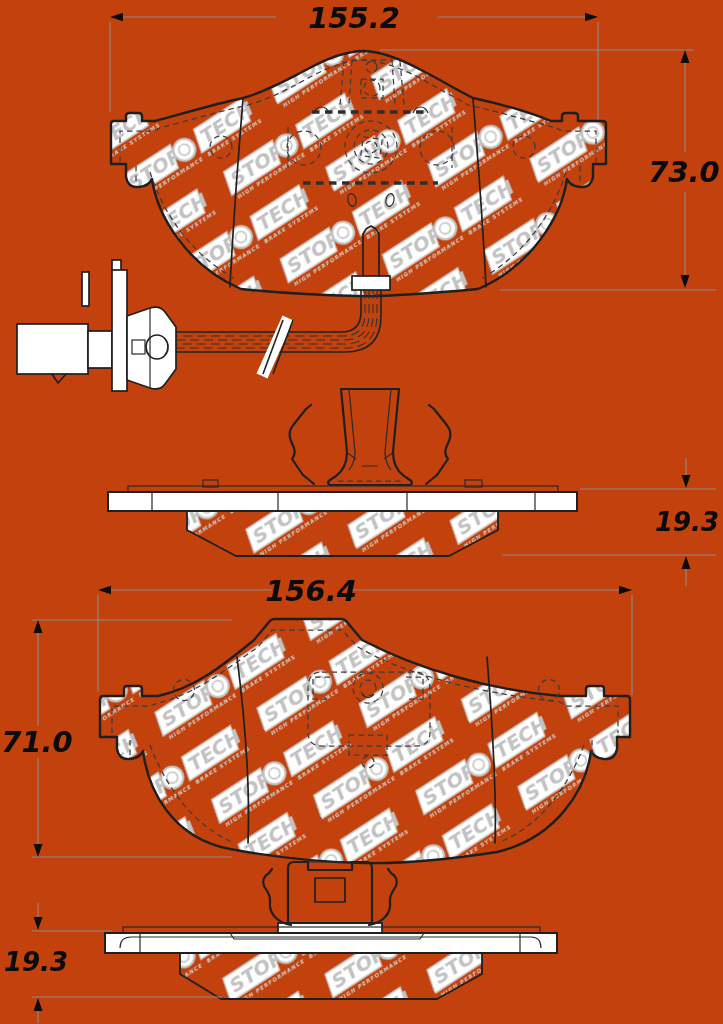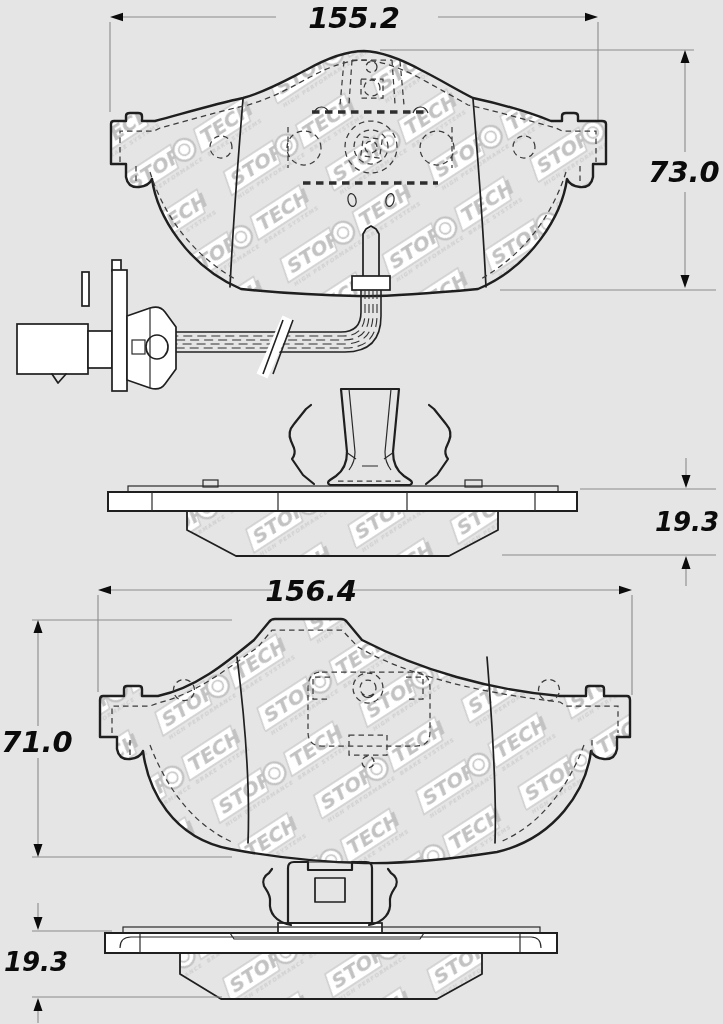--- a/index.html
+++ b/index.html
@@ -1,16 +1,16 @@
 <!DOCTYPE html>
 <html><head>
 <meta charset="utf-8">
 <style>
   html,body{margin:0;padding:0;background:#fff;}
-  .stage{position:relative;width:723px;height:1024px;background:#e5e5e5;overflow:hidden;
+  .stage{position:relative;width:723px;height:1024px;background:#c2410c;overflow:hidden;
          font-family:"DejaVu Sans",sans-serif;}
   svg{display:block}
   .outline{fill:url(#wm);stroke:#1f1f1f;stroke-width:2.4;stroke-linejoin:round}
   .solid{fill:none;stroke:#1f1f1f;stroke-width:1.7;stroke-linejoin:round;stroke-linecap:round}
   .solid2{fill:none;stroke:#1f1f1f;stroke-width:2.2;stroke-linejoin:round;stroke-linecap:round}
   .thin{fill:none;stroke:#2a2a2a;stroke-width:1.2}
   .dash{fill:none;stroke:#3c3c3c;stroke-width:1.25;stroke-dasharray:5.5 4}
   .dashh{fill:none;stroke:#2e2e2e;stroke-width:3.4;stroke-dasharray:7.5 5.5}
   .wire{fill:none;stroke:#222;stroke-width:1.6}
   .wired{fill:none;stroke:#333;stroke-width:1.1;stroke-dasharray:9 5}

